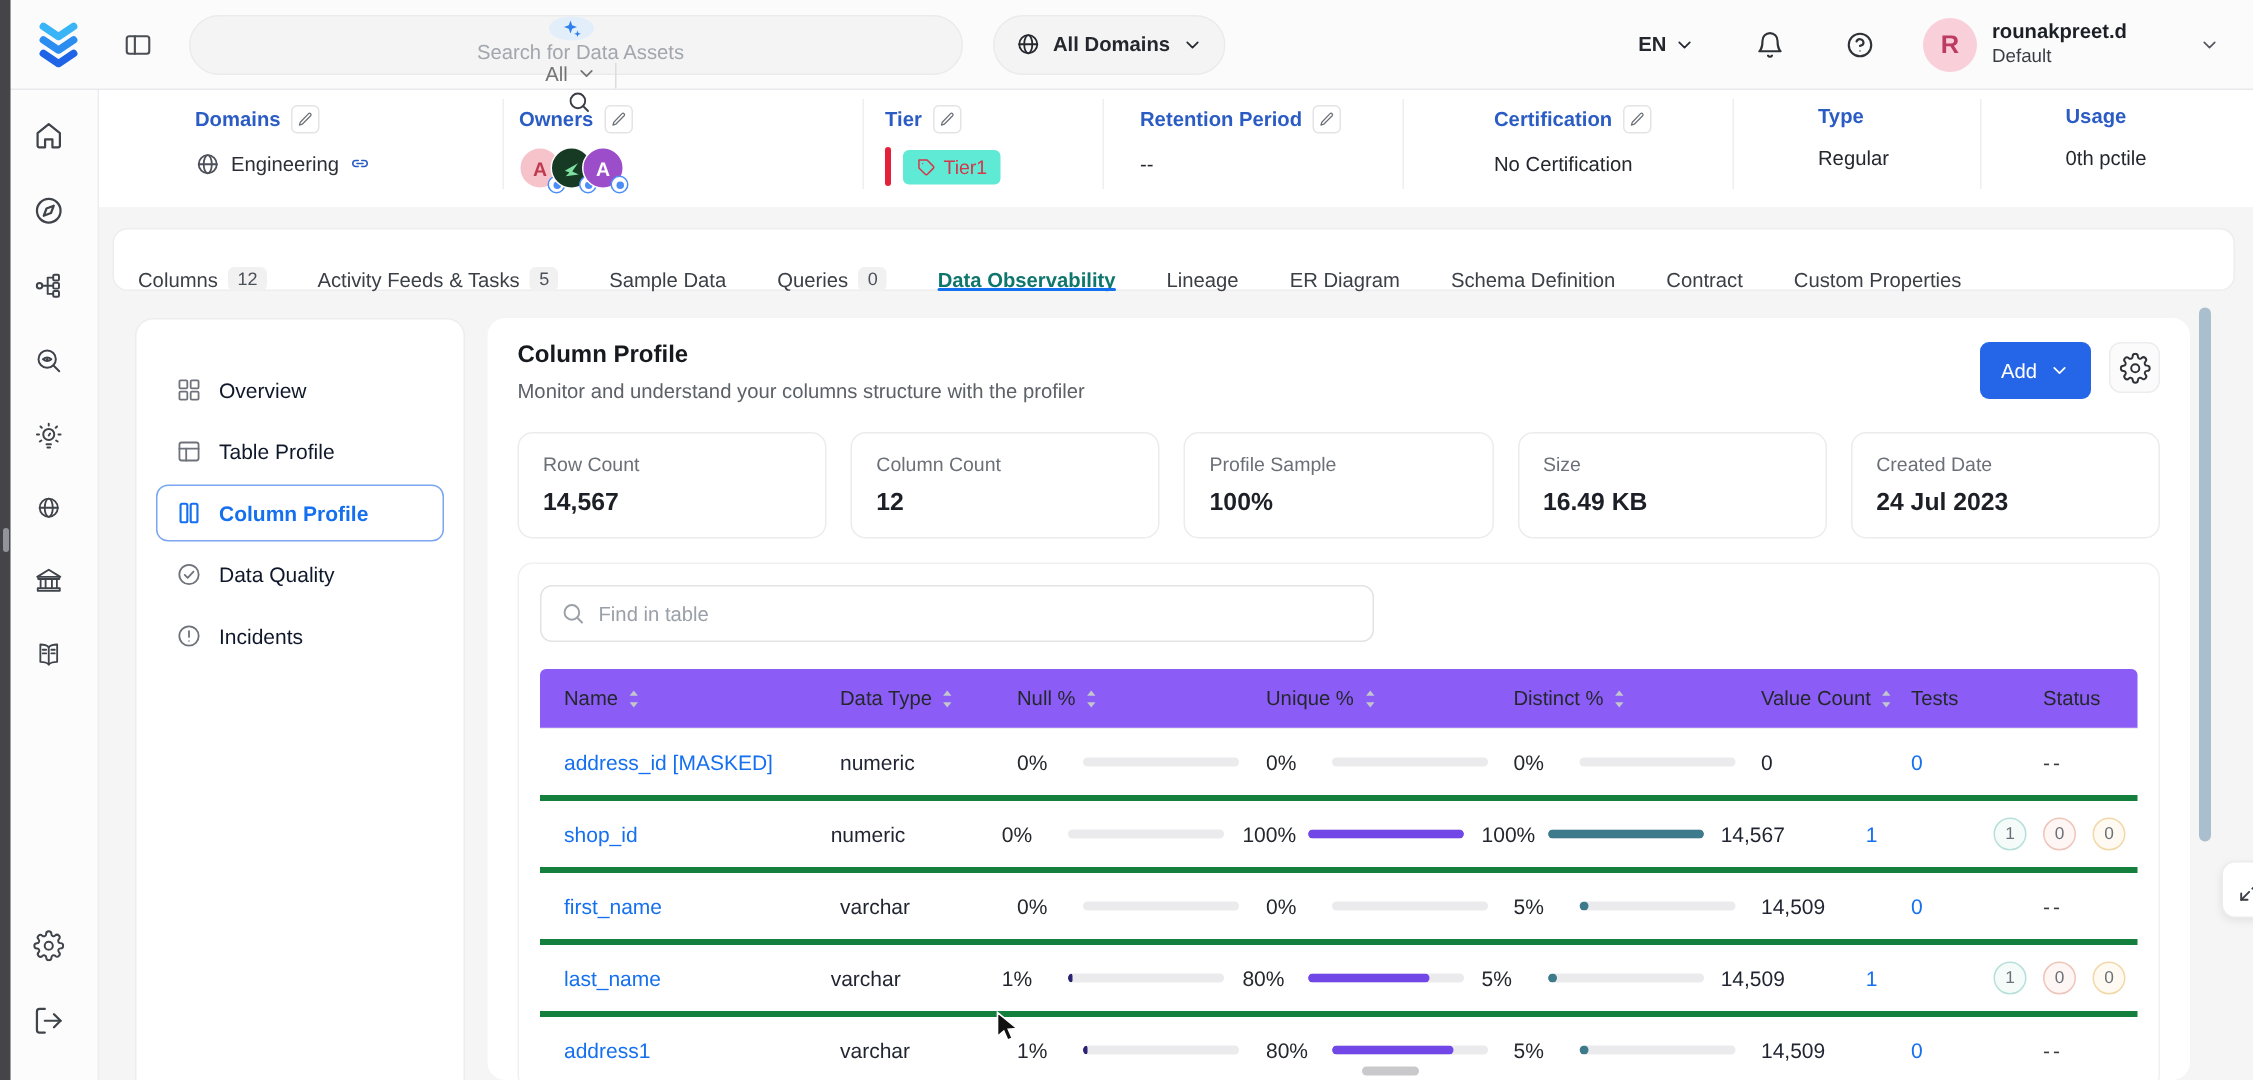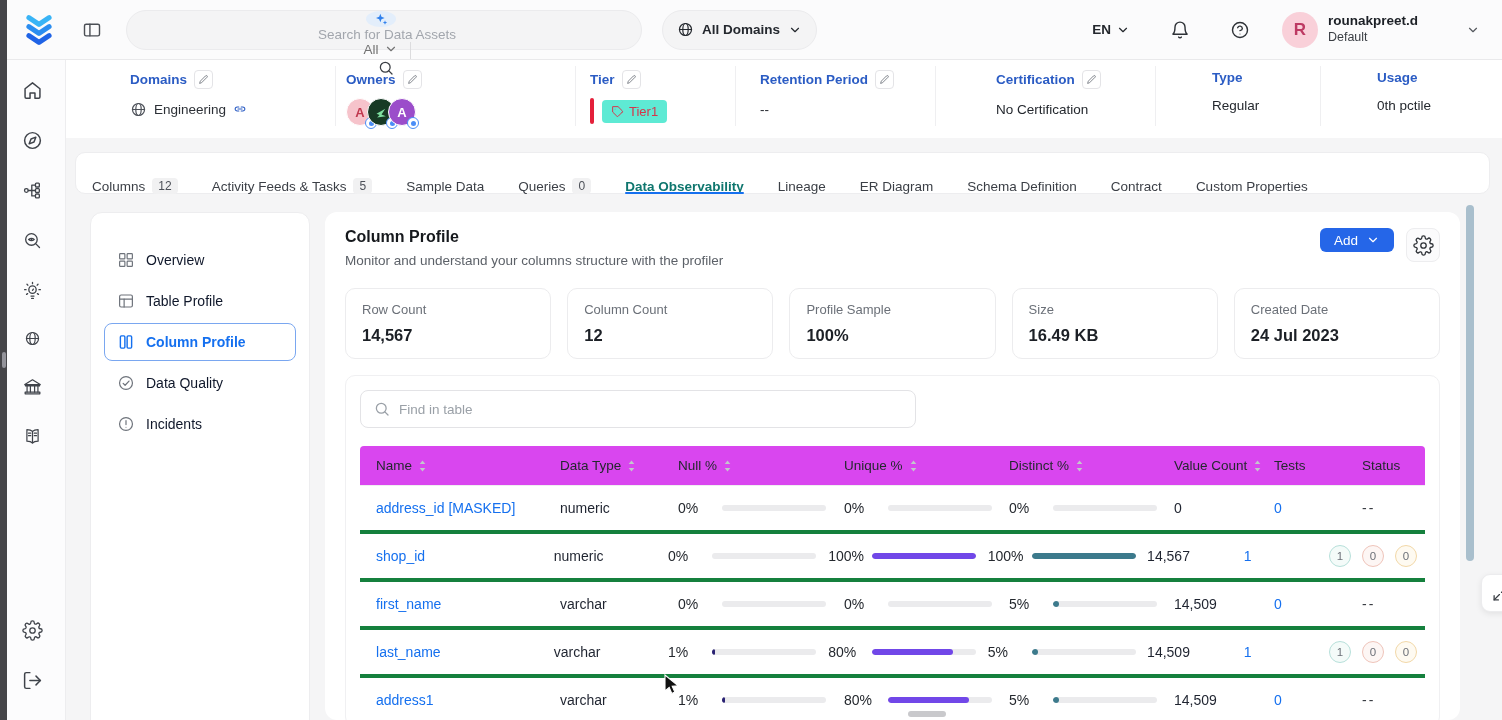--- a/index.html
+++ b/index.html
@@ -67,34 +67,34 @@
   .pn-item { display:flex; align-items:center; gap:11px; height:38px; padding:0 12px; margin-bottom:3px; font-size:14px; color:#0f172a; border:1px solid transparent; border-radius:8px; cursor:pointer; }
   .pn-item .ic { color:#6e737b; display:flex; }
   .pn-item.active { border-color:#7aa7f0; color:#1570ef; font-weight:700; }
   .pn-item.active .ic { color:#1570ef; }
 
   .main-panel { flex:1; min-width:0; background:#fff; border-radius:12px; padding:16px 20px; position:relative; }
   .mp-head { display:flex; align-items:flex-start; }
   .mp-titles { flex:1; }
   .mp-title { font-size:16px; font-weight:700; color:#16191d; }
   .mp-sub { margin-top:7px; font-size:13.5px; color:#5c6168; }
-  .add-btn { background:#2566e8; color:#fff; border:none; border-radius:6px; height:24px; padding:0 14px; font-size:13.5px; font-family:inherit; display:flex; align-items:center; gap:8px; cursor:pointer; }
+  .add-btn { background:#2566e8; color:#fff; border:none; border-radius:6px; height:38px; padding:0 14px; font-size:13.5px; font-family:inherit; display:flex; align-items:center; gap:8px; cursor:pointer; }
   .gear-btn { margin-left:12px; width:34px; height:34px; border:1px solid #ededef; background:#fbfbfc; border-radius:8px; color:#2e3237; display:flex; align-items:center; justify-content:center; cursor:pointer; }
 
   .stats-row { display:flex; gap:16px; margin-top:20px; }
   .stat-card { flex:1; border:1px solid #ececee; border-radius:10px; padding:13px 16px; background:#fff; }
   .stat-label { font-size:13px; color:#6b7078; }
   .stat-value { margin-top:9px; font-size:16.5px; font-weight:700; color:#1c2026; }
 
   .table-card { margin-top:16px; border:1px solid #f0f0f2; border-radius:10px; padding:14px 14px 0 14px; }
   .find-input { width:556px; height:38px; border:1px solid #e3e3e6; border-radius:8px; background:#fff; display:flex; align-items:center; gap:8px; padding:0 12px; color:#8d929a; }
   .find-input span { font-size:13.5px; color:#9aa0a7; }
 
   .dtable { margin-top:18px; font-size:14px; }
-  .thead { display:flex; align-items:center; background:#d946ef; height:40px; border-radius:4px 4px 0 0; border-bottom:1px solid #eeeef0; }
+  .thead { display:flex; align-items:center; background:#8b5cf6; height:40px; border-radius:4px 4px 0 0; border-bottom:1px solid #eeeef0; }
   .th { display:flex; align-items:center; gap:6px; font-size:13.5px; color:#24282e; padding-right:8px; }
   .sort-ic { display:flex; flex-direction:column; line-height:0; color:#c3c7cc; }
   .trow { display:flex; align-items:center; min-height:48px; border-bottom:4px solid #15803d; padding:6px 0;justify-content:flex-end; }
   .td { padding-right:8px; }
   .col-name { width:200px; padding-left:16px; }
   .col-dtype { width:118px; }
   .col-null { width:166px; }
   .col-unique { width:165px; }
   .col-distinct { width:165px; }
   .col-vc { width:100px; }

